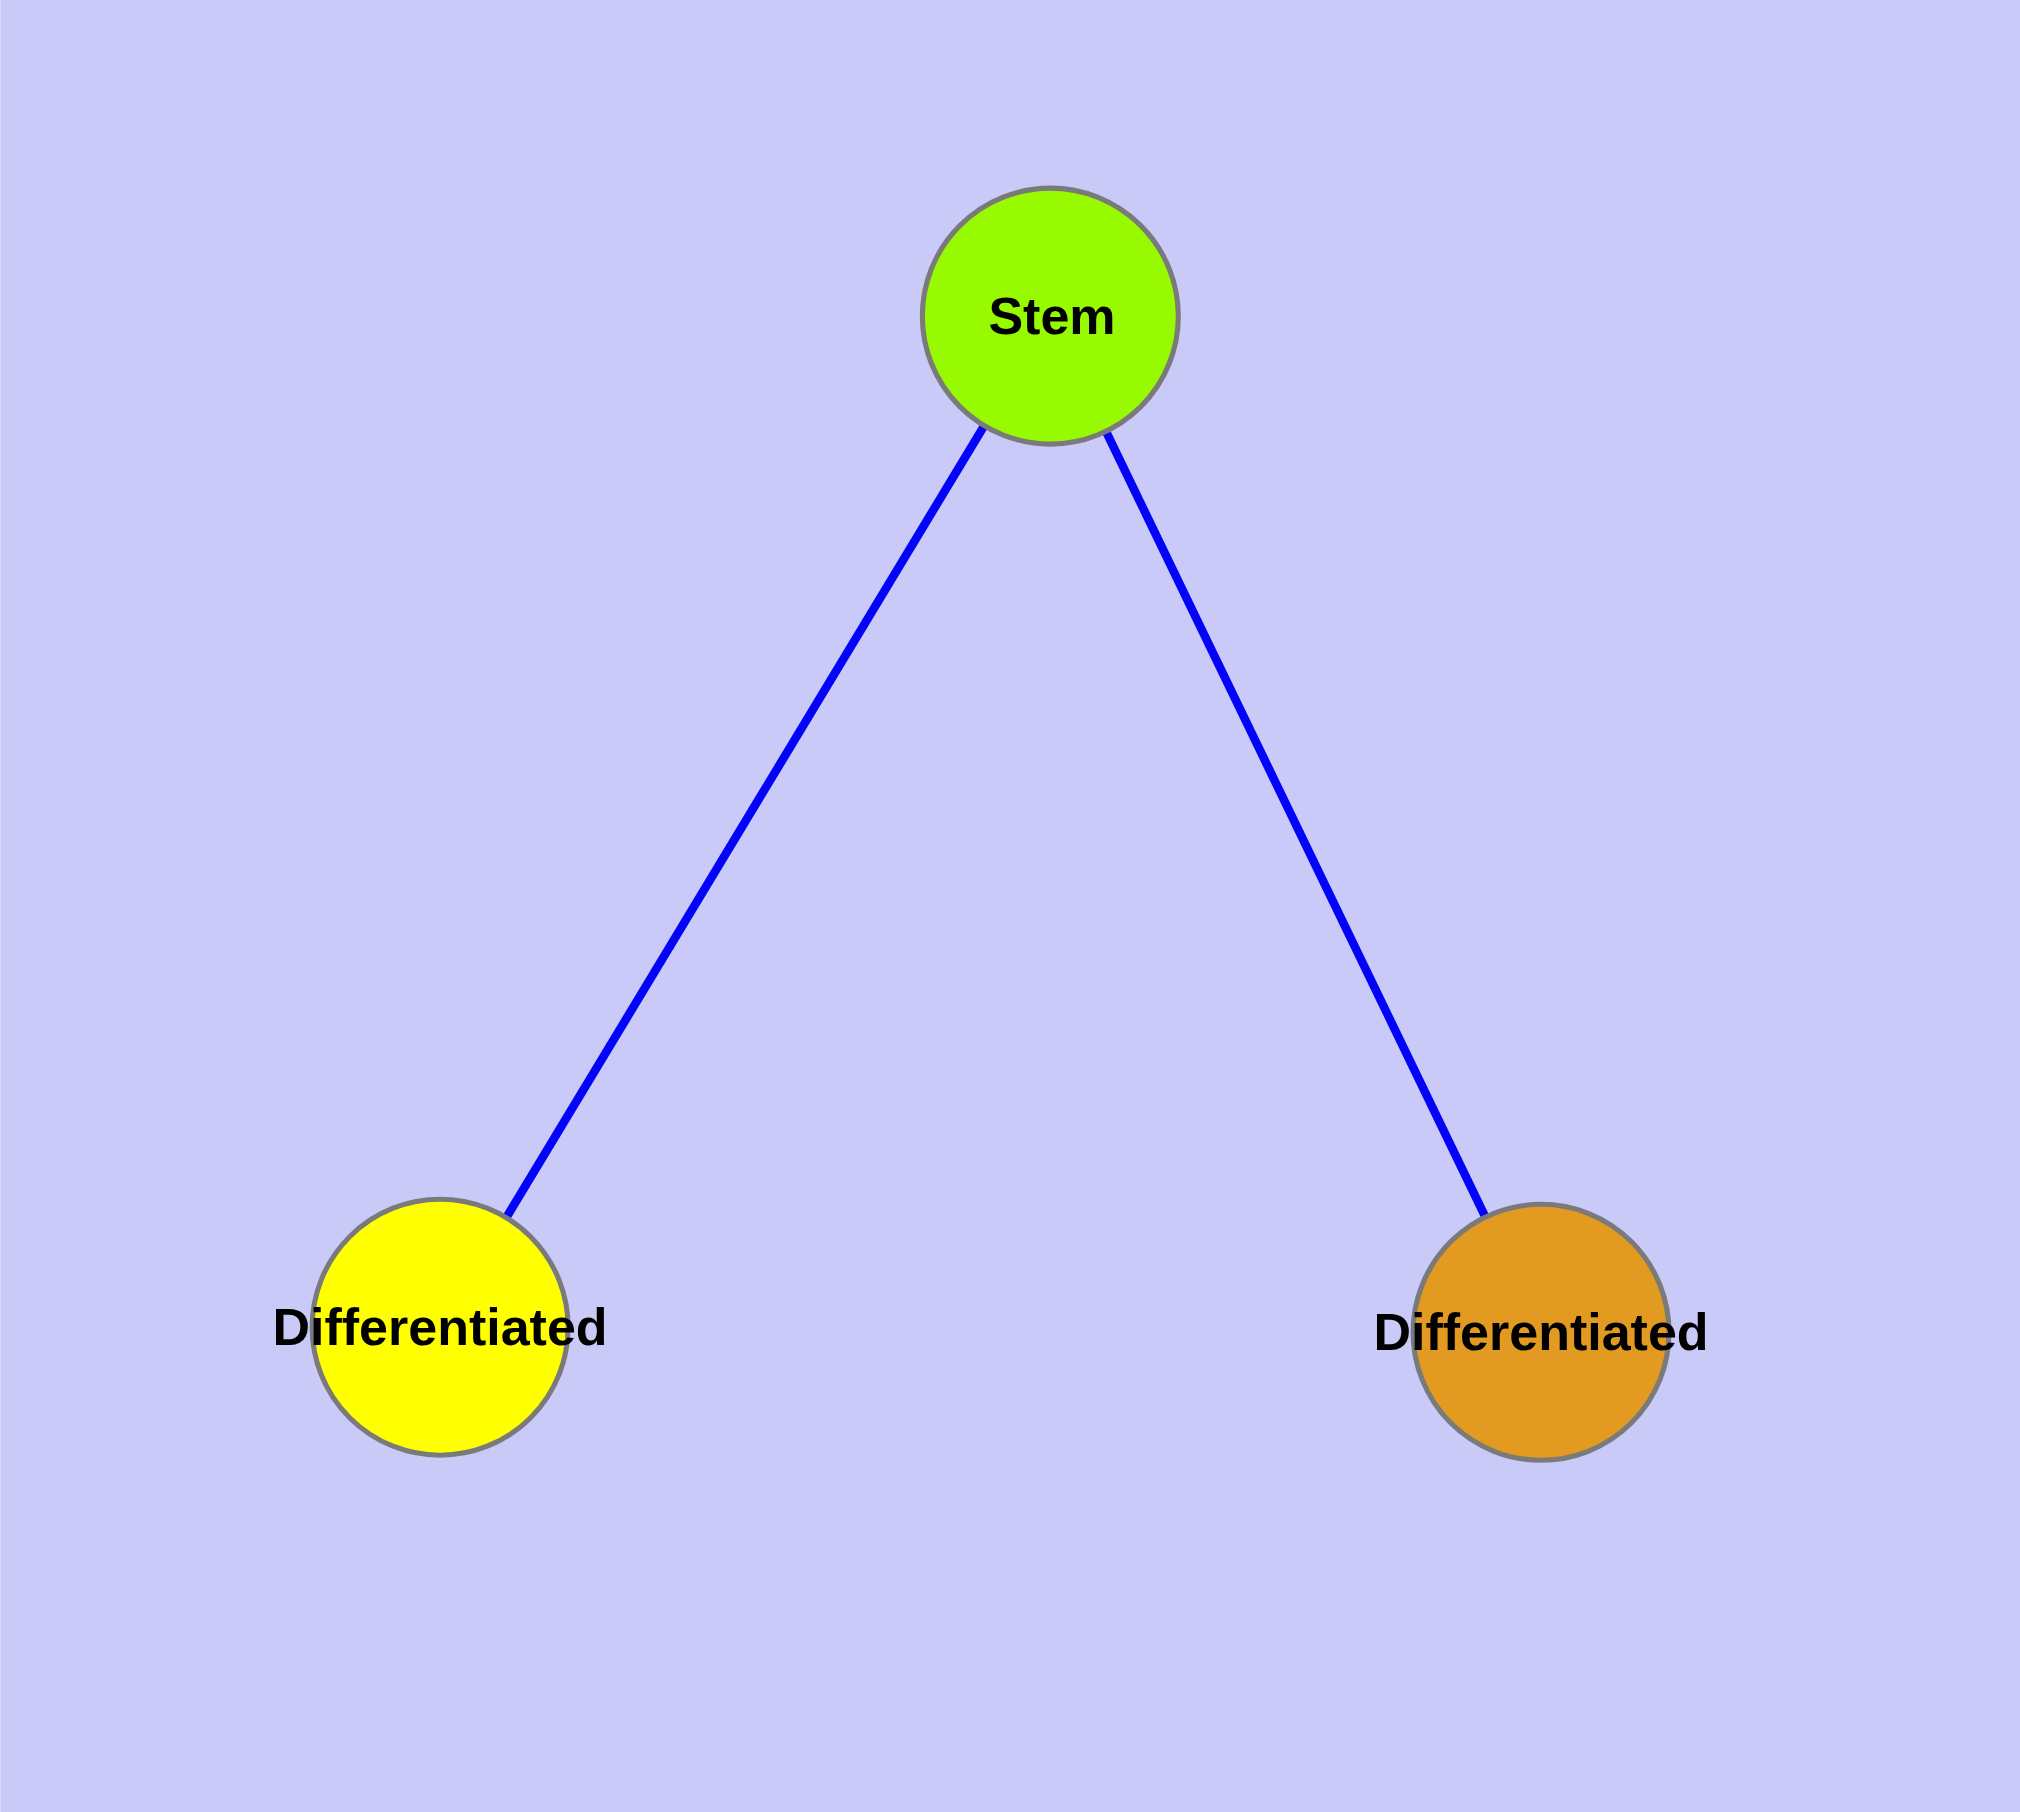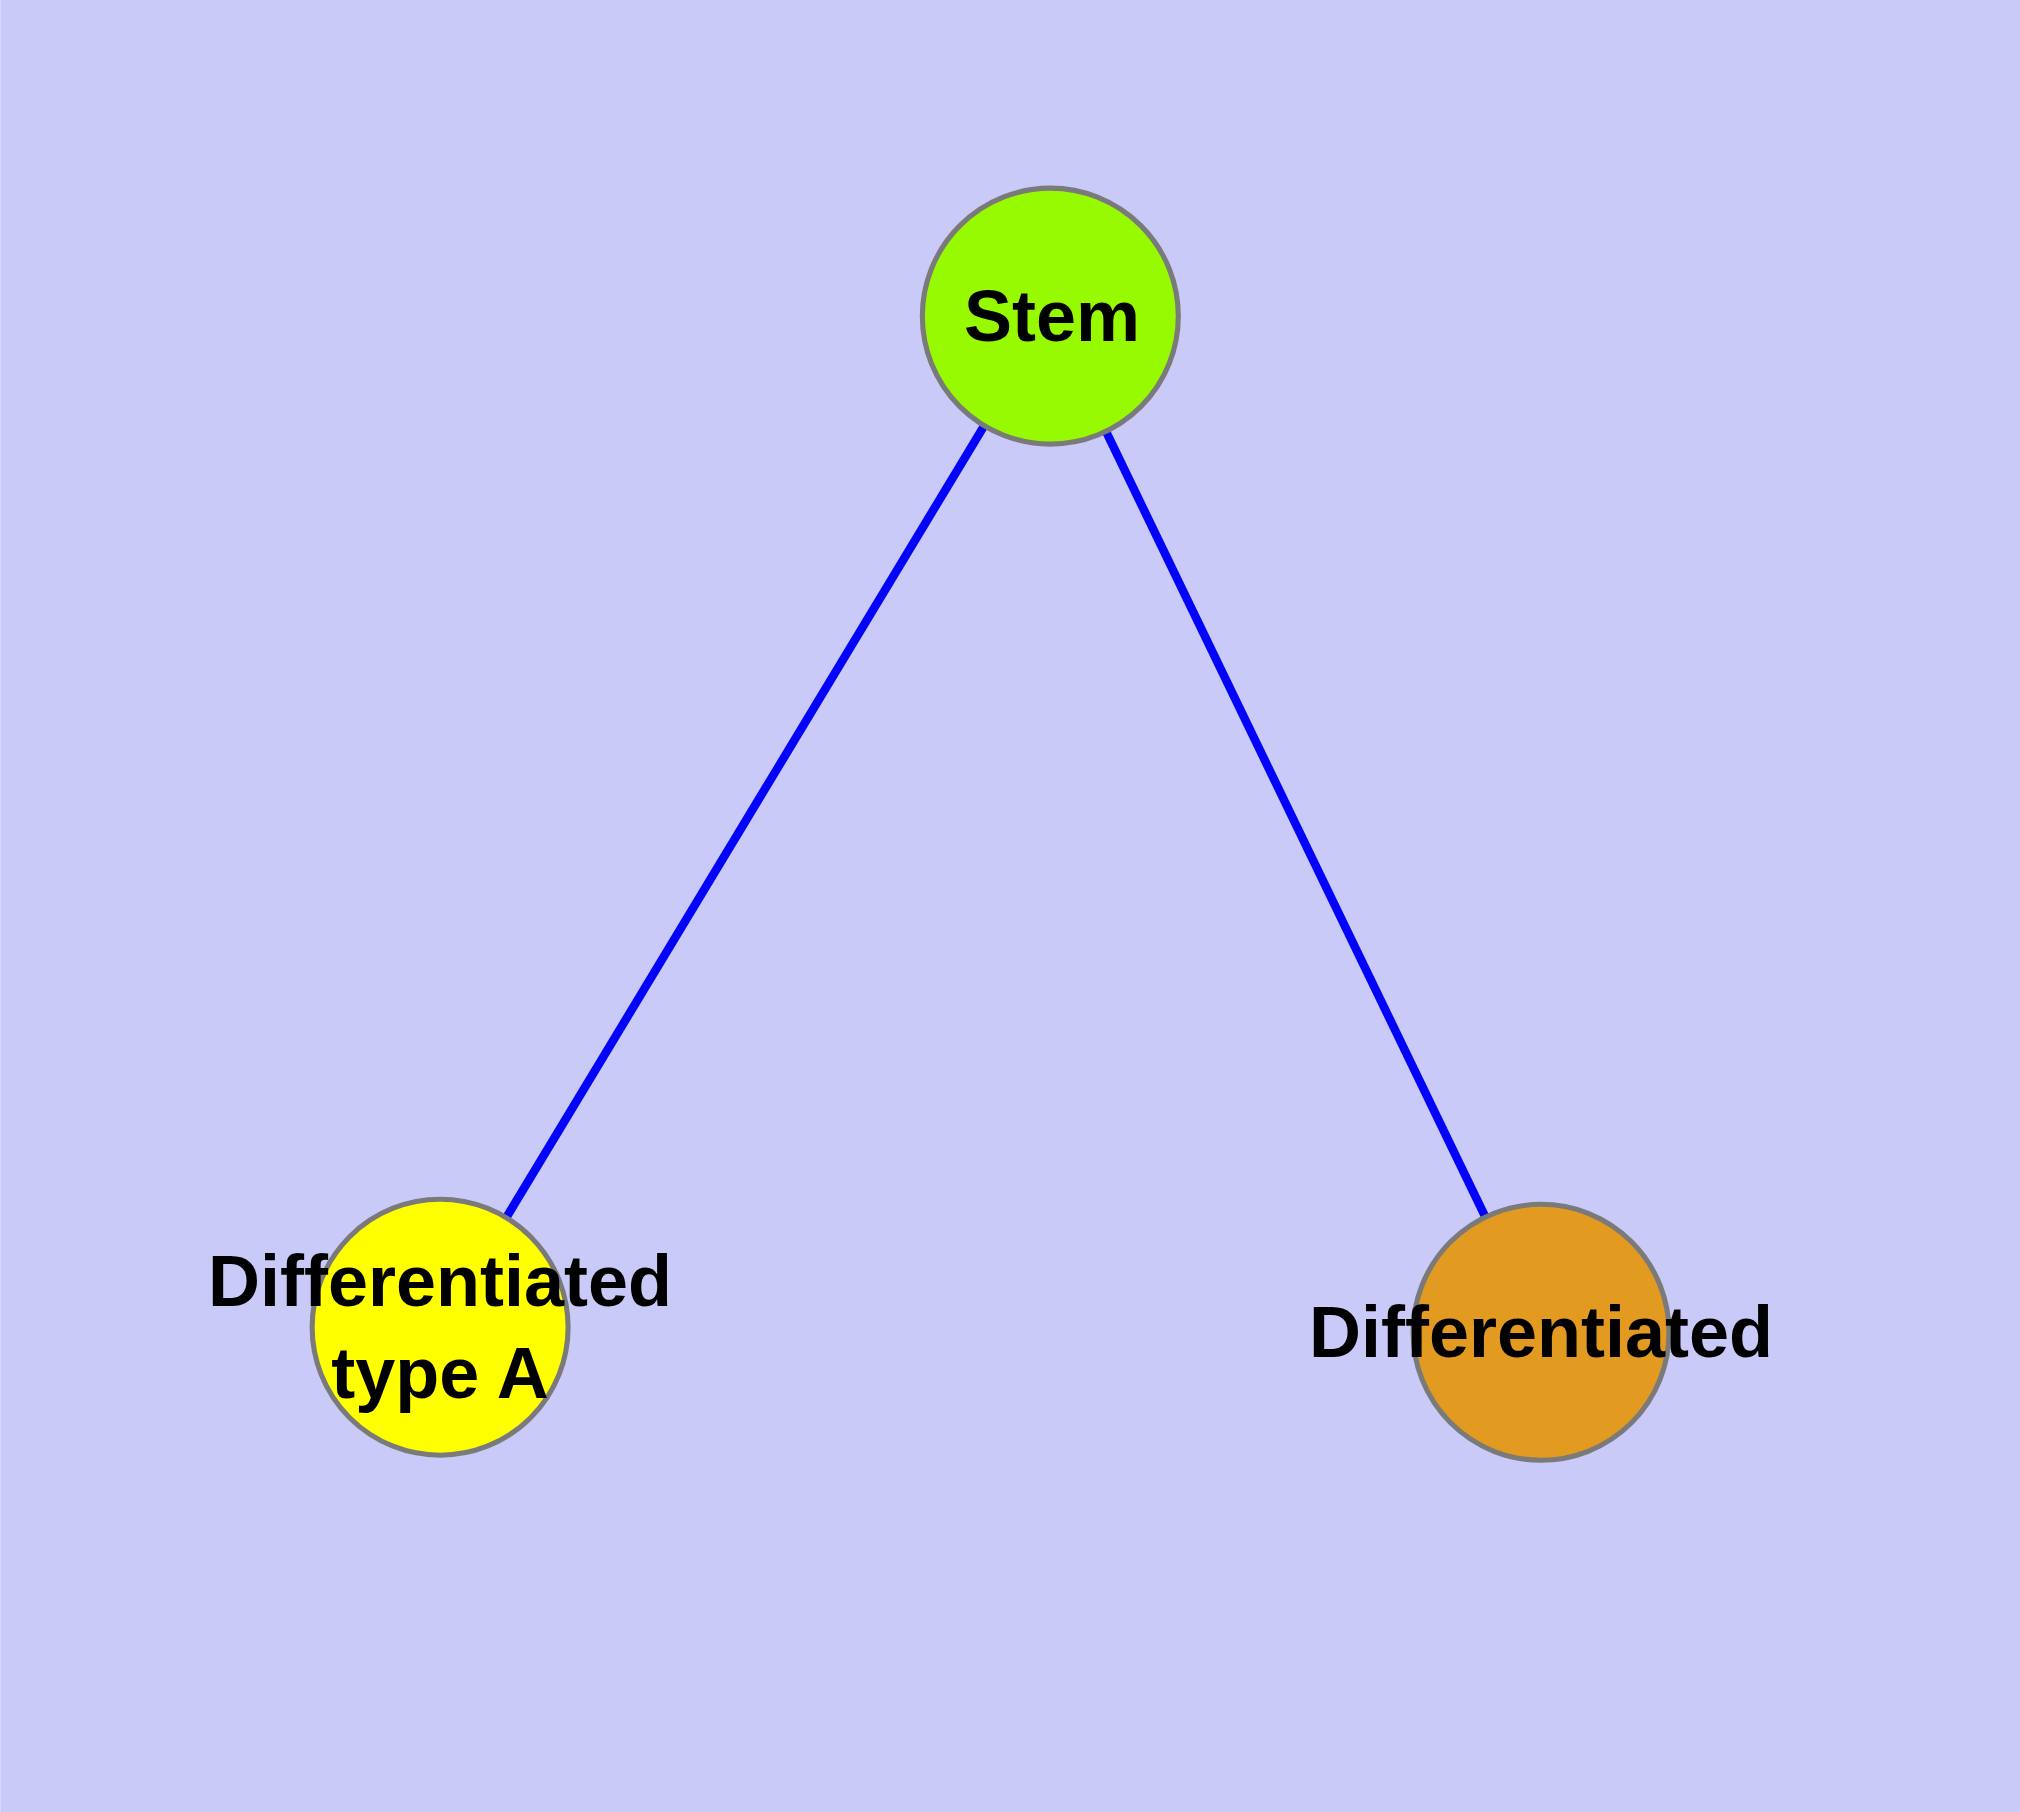--- a/index.html
+++ b/index.html
@@ -31,24 +31,23 @@
     stroke-linecap: butt;
   }
   .node-circle {
     stroke-width: 6;
   }
   .node-label {
     position: absolute;
     transform: translate(-50%, -50%);
     font-family: "Liberation Sans", sans-serif;
     font-weight: 700;
-    font-size: 72px;
+    font-size: 52px;
     line-height: 92px;
     color: #000000;
-    text-align: center;
     white-space: nowrap;
   }
   .node-label span {
     display: block;
   }
 </style>
 </head>
 <body>
 
 <div id="canvas">
@@ -67,21 +66,20 @@
 
     <circle class="node-circle" cx="1818" cy="1572" r="151" fill="#e29a20" stroke="#7a7a7a"></circle>
   </svg>
 
   <div class="node-label" style="left: 1052px; top: 316px;">
     <span>Stem</span>
   </div>
 
   <div class="node-label" style="left: 440px; top: 1327px;">
     <span>Differentiated</span>
-    <span>type A</span>
   </div>
 
   <div class="node-label" style="left: 1541px; top: 1332px;">
     <span>Differentiated</span>
   </div>
 
 </div>
 
 
 </body></html>

